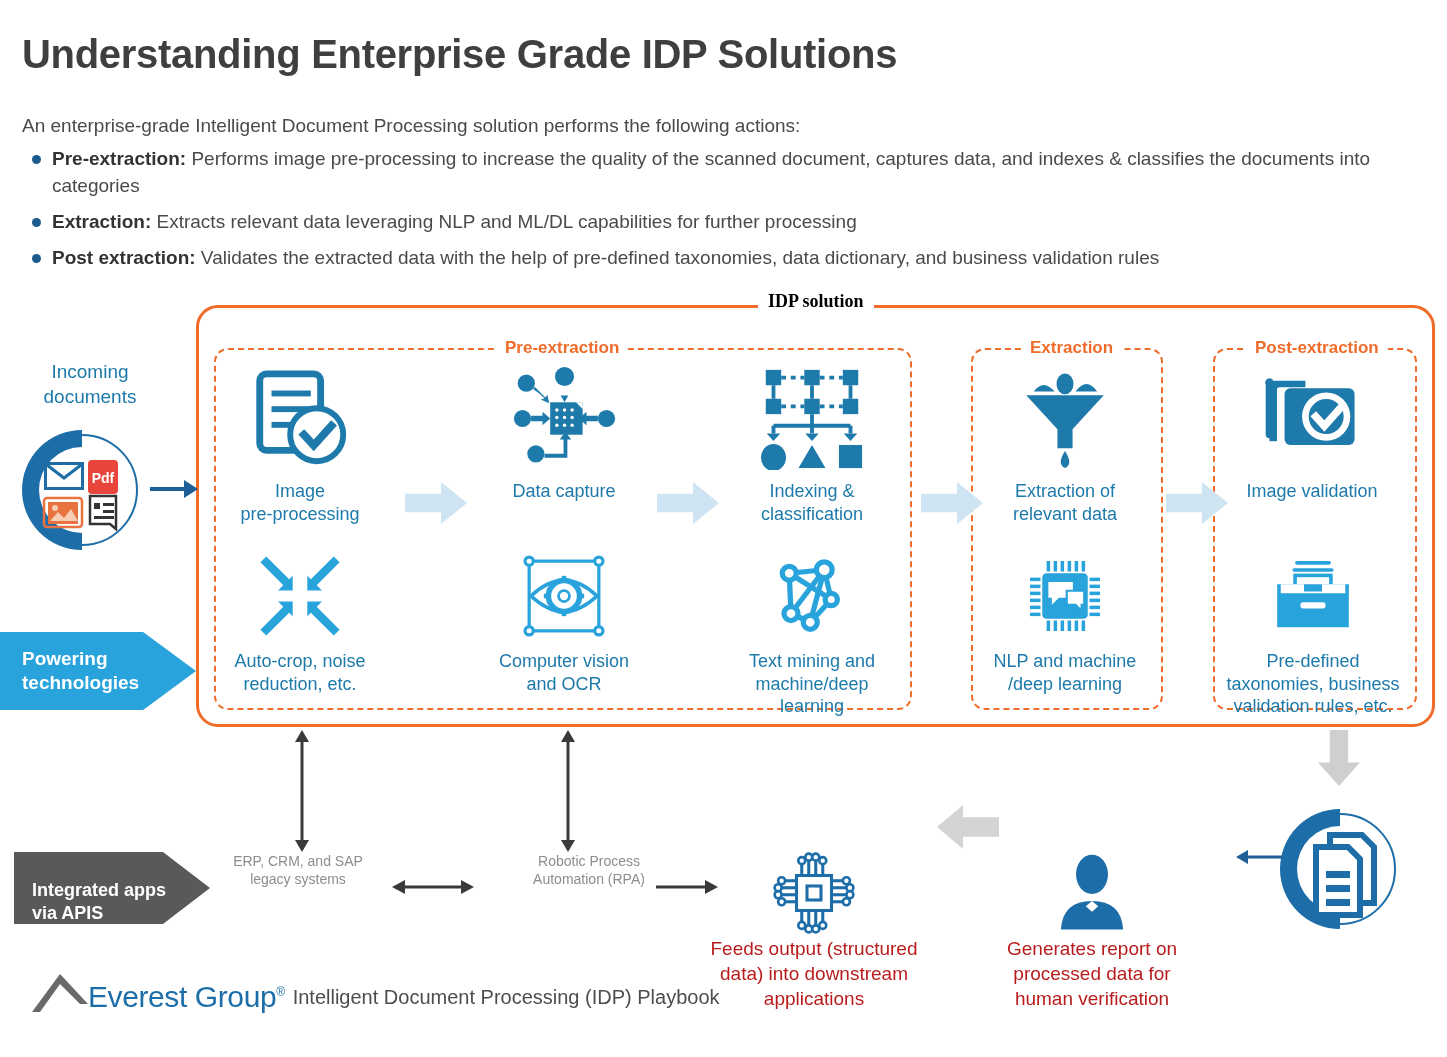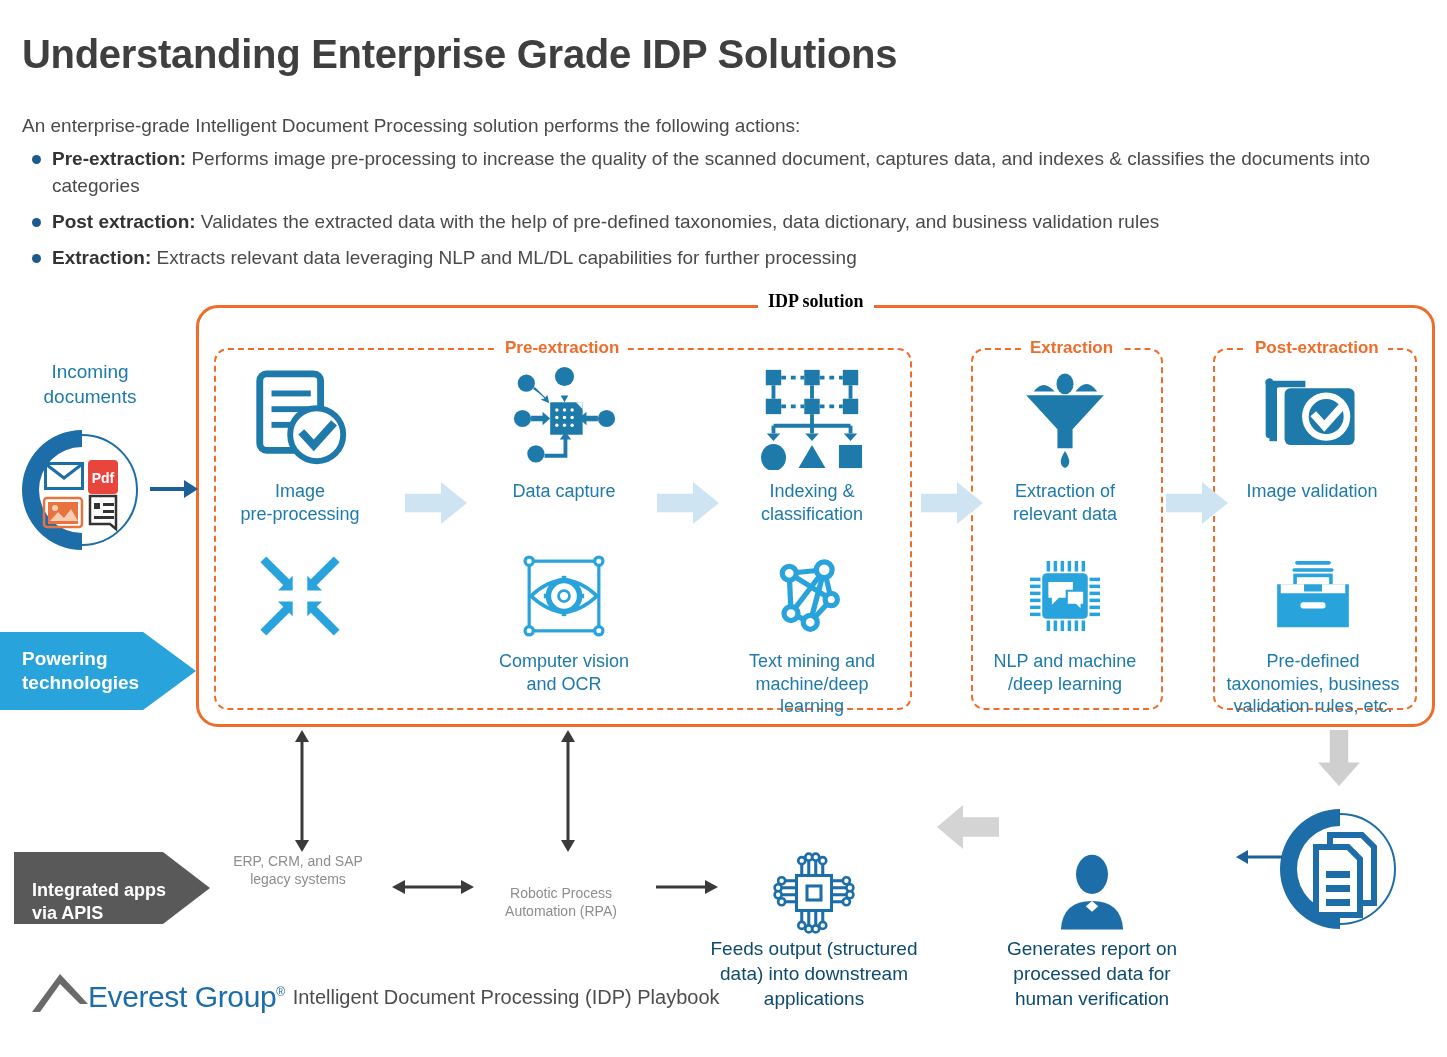--- a/index.html
+++ b/index.html
@@ -63,22 +63,22 @@
   #powering .txt{color:#fff;font-weight:bold;font-size:19px;line-height:1.25;padding-left:22px;}
 
   
   #integrated{left:14px;top:852px;width:196px;height:72px;background:#595959;
     clip-path:polygon(0 0,76% 0,100% 50%,76% 100%,0 100%);
     display:flex;align-items:flex-end;}
   #integrated .txt{color:#fff;font-weight:bold;font-size:18px;line-height:1.25;padding-left:18px;}
 
   .gray-cap{font-size:14px;color:#8d8d8d;text-align:center;line-height:1.32;}
   #erp{left:205px;top:852px;width:186px;}
-  #rpa{left:468px;top:852px;width:186px;margin-top:32px;}
-  .blue-cap{font-size:19px;color:#0c4a6e;text-align:center;line-height:1.32;}
+  #rpa{left:496px;top:852px;width:186px;}
+  .blue-cap{font-size:19px;color:#b91c1c;text-align:center;line-height:1.32;}
   #feeds{left:700px;top:850px;width:228px;}
   #gen-report{left:990px;top:850px;width:204px;}
 
   #vline1{left:294px;top:730px;width:16px;height:122px;}
   #vline2{left:560px;top:730px;width:16px;height:122px;}
   #hline1{left:392px;top:878px;width:82px;height:18px;}
   #hline2{left:656px;top:878px;width:62px;height:18px;}
 
   #big-down{left:1318px;top:730px;width:42px;height:56px;background:#cfcfcf;
      clip-path:polygon(28% 0,72% 0,72% 58%,100% 58%,50% 100%,0 58%,28% 58%);}
@@ -101,25 +101,25 @@
 
 <div class="abs" id="intro">
   <div>An enterprise-grade Intelligent Document Processing solution performs the following actions:</div>
 
   <div class="bullet-row">
     <span class="bullet-dot"></span>
     <b>Pre-extraction:</b><span> Performs image pre-processing to increase the quality of the scanned document, captures data, and indexes &amp; classifies the documents into categories</span>
   </div>
   <div class="bullet-row">
     <span class="bullet-dot"></span>
-    <b>Post extraction:</b><span> Validates the extracted data with the help of pre-defined taxonomies, data dictionary, and business validation rules</span>
+    <b>Extraction:</b><span> Extracts relevant data leveraging NLP and ML/DL capabilities for further processing</span>
   </div>
   <div class="bullet-row">
     <span class="bullet-dot"></span>
-    <b>Extraction:</b><span> Extracts relevant data leveraging NLP and ML/DL capabilities for further processing</span>
+    <b>Post extraction:</b><span> Validates the extracted data with the help of pre-defined taxonomies, data dictionary, and business validation rules</span>
   </div>
 </div>
 
 <div class="abs" id="idp-frame"></div>
 <div class="abs" id="idp-label">IDP solution</div>
 
 <div class="abs dashbox" id="pre-box"></div>
 <div class="abs dashbox" id="ext-box"></div>
 <div class="abs dashbox" id="post-box"></div>
 <div class="abs dash-label" id="pre-label">Pre-extraction</div>
@@ -311,20 +311,24 @@
         <line x1="8" y1="88" x2="36" y2="60"></line>
           <line x1="88" y1="88" x2="60" y2="60"></line>
       </g>
       <g fill="#29a3dc">
         <path d="M40 26 l0 16 l-16 0z"></path>
           <path d="M56 26 l0 16 l16 0z"></path>
         <path d="M40 70 l0 -16 l-16 0z"></path>
           <path d="M56 70 l0 -16 l16 0z"></path>
       </g>
     </svg>
+  </div>
+  <div class="cap">
+    <div>Auto-crop, noise</div>
+    <div>reduction, etc.</div>
   </div>
 </div>
 
 <div class="abs step" id="t2">
   <div class="icon-wrap small">
     <svg viewBox="0 0 96 96" width="88" height="88">
       <rect x="10" y="10" width="76" height="76" fill="none" stroke="#29a3dc" stroke-width="3.5"></rect>
       <g fill="#fff" stroke="#29a3dc" stroke-width="3.5">
         <circle cx="10" cy="10" r="4.5"></circle>
           <circle cx="86" cy="10" r="4.5"></circle>

